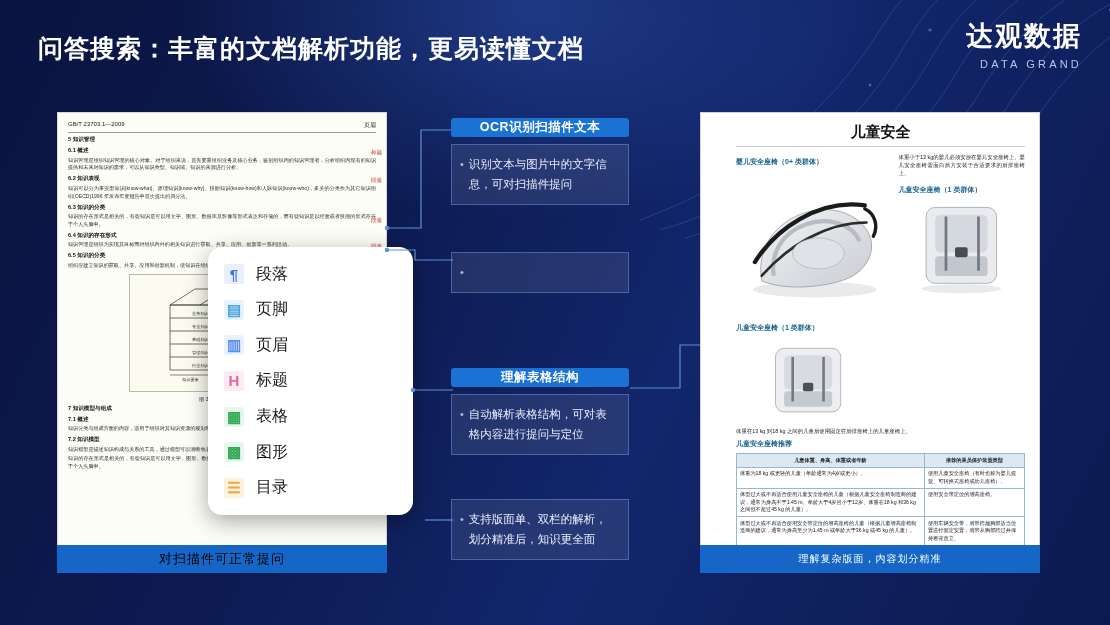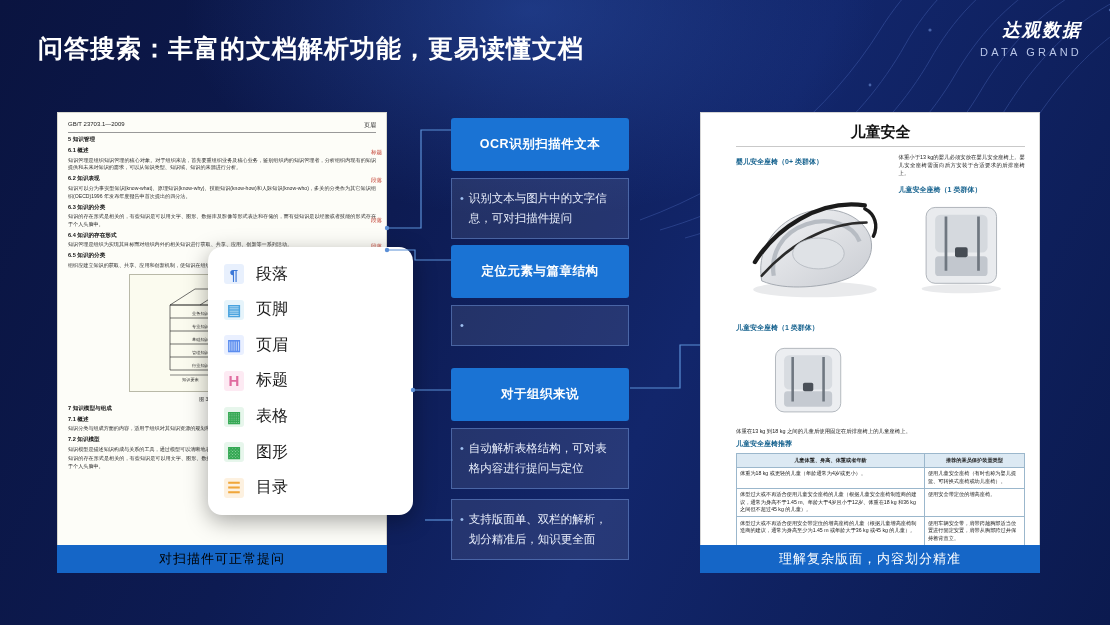--- a/index.html
+++ b/index.html
@@ -31,21 +31,21 @@
     background: radial-gradient(ellipse at center, rgba(60,110,220,.35) 0%, rgba(10,20,64,0) 70%);
     pointer-events:none;
   }
   .logo {
     position: absolute;
     right: 28px; top: 18px;
     text-align: right;
     color: #fff;
   }
   .logo .cn {
-    font-size: 18px; font-weight: bold; letter-spacing: 2px; font-style: italic;
+    font-size: 27px; font-weight: bold; letter-spacing: 2px;
   }
   .logo .en {
     font-size: 11px; letter-spacing: 3.2px; color: #b9c6e8; margin-top: 4px;
   }
   .slide-title {
     position: absolute;
     left: 38px; top: 32px;
     color: #ffffff;
     font-size: 25px;
     font-weight: bold;
@@ -200,37 +200,37 @@
   }
   .foot-two {
     display: flex; gap: 10px; padding: 5px 14px 0 14px;
   }
   .caption-bar-r {
     position: absolute;
     left: 700px; top: 545px;
     width: 340px; height: 28px;
     background: #1566c7;
     color: #fff;
-    font-size: 13px;
+    font-size: 10px;
     display: flex; align-items: center; justify-content: center;
     letter-spacing: 1px;
   }
 
   
   .callout {
     position: absolute;
     width: 178px;
   }
   .callout .head {
     background: #1a73d4;
     color: #ffffff;
     font-size: 12.5px;
     font-weight: bold;
     text-align: center;
-    padding: 18px 0;
+    padding: 1px 0;
     border-radius: 3px;
     letter-spacing: .5px;
   }
   .callout .body {
     background: rgba(255,255,255,.09);
     border: 1px solid rgba(120,160,230,.45);
     margin-top: 7px;
     padding: 10px 10px 10px 8px;
     color: #e8eefb;
     font-size: 11.5px;
@@ -403,28 +403,27 @@
 
   <div class="callout" style="left:451px; top:118px;">
     <div class="head">OCR识别扫描件文本</div>
     <div class="body">
       <span class="dot">•</span>
       <span>识别文本与图片中的文字信息，可对扫描件提问</span>
     </div>
   </div>
 
   <div class="callout" style="left:451px; top:245px;">
-    <div class="head">定位元素与篇章结构</div>
     <div class="body">
       <span class="dot">•</span>
     </div>
   </div>
 
   <div class="callout" style="left:451px; top:368px;">
-    <div class="head">对于组织来说</div>
+    <div class="head">理解表格结构</div>
     <div class="body">
       <span class="dot">•</span>
       <span>自动解析表格结构，可对表格内容进行提问与定位</span>
     </div>
   </div>
 
   <div class="callout" style="left:451px; top:492px;">
     <div class="body">
       <span class="dot">•</span>
       <span>支持版面单、双栏的解析，划分精准后，知识更全面</span>

